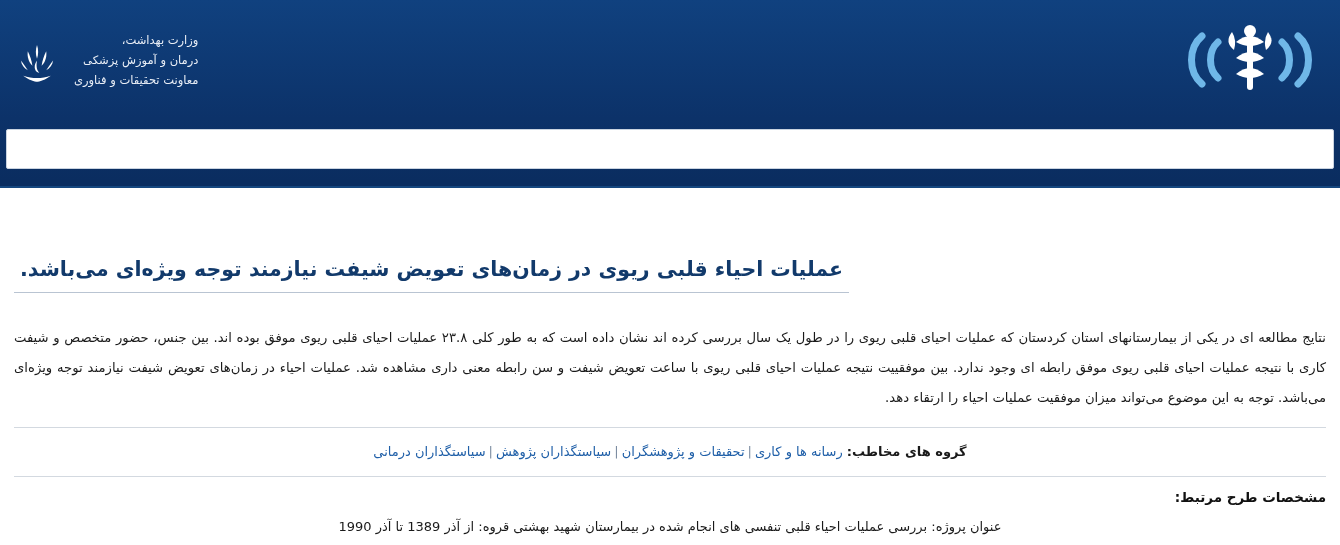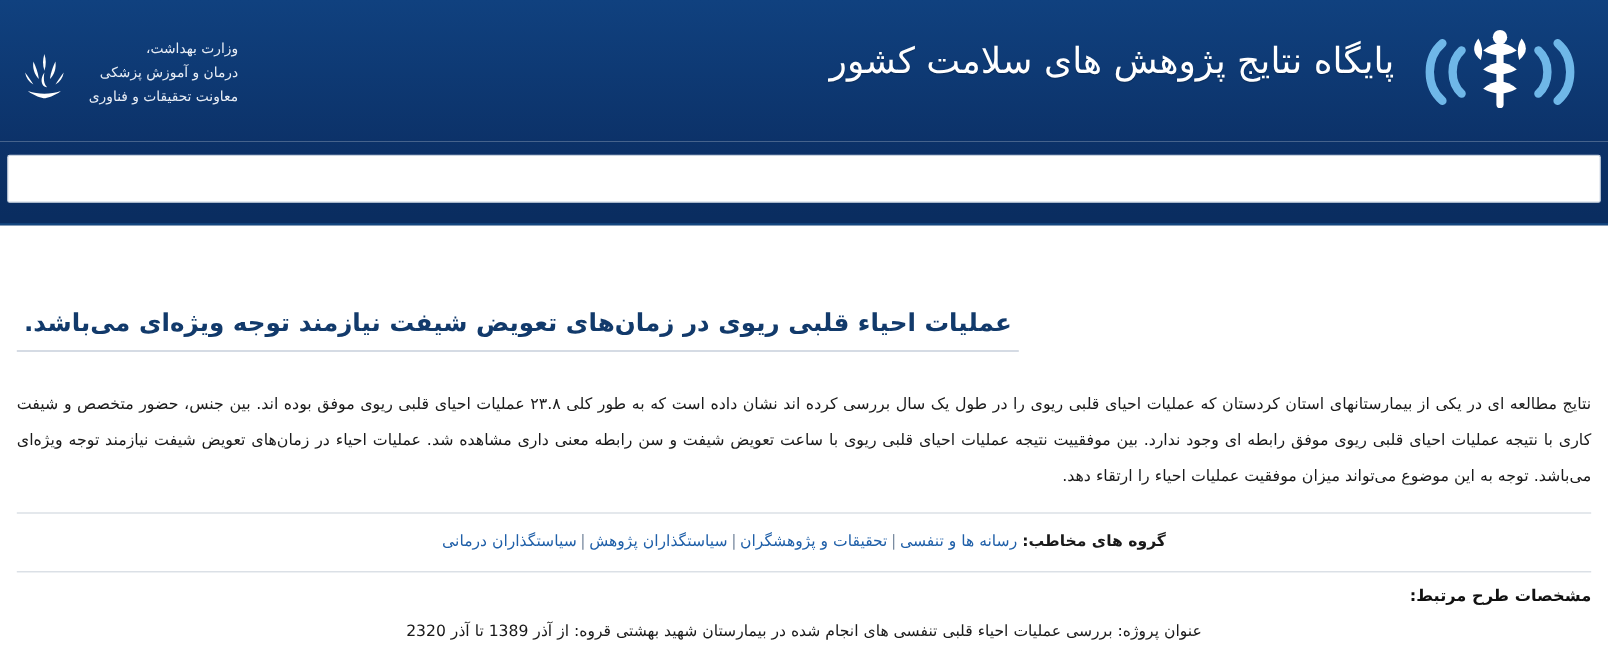--- a/index.html
+++ b/index.html
@@ -214,21 +214,20 @@
             <path d="M12 46 c6 5 16 8 18 8 c2 0 12 -3 18 -8 c-6 2 -12 3 -18 3 c-6 0 -12 -1 -18 -3 z"></path>
           </g>
         </svg>
         <div class="ministry-lines">
           <div>وزارت بهداشت،</div>
           <div>درمان و آموزش پزشکی</div>
           <div>معاونت تحقیقات و فناوری</div>
         </div>
       </div>
 
-      <div class="site-title">پایگاه نتایج پژوهش های سلامت کشور</div>
 
       <svg class="logo" viewBox="0 0 152 92">
         <g fill="none" stroke="#6fb7e8" stroke-width="7" stroke-linecap="round">
           <path d="M28 22 C14 34 14 58 28 70"></path>
           <path d="M44 28 C34 37 34 55 44 64"></path>
           <path d="M124 22 C138 34 138 58 124 70"></path>
           <path d="M108 28 C118 37 118 55 108 64"></path>
         </g>
         <g fill="#ffffff">
           <rect x="73" y="20" width="6" height="56" rx="3"></rect>
@@ -258,27 +257,27 @@
       <span class="doc-title">عملیات احیاء قلبی ریوی در زمان‌های تعویض شیفت نیازمند توجه ویژه‌ای می‌باشد.</span>
     </div>
 
     <div class="abstract">نتایج مطالعه ای در یکی از بیمارستانهای استان کردستان که عملیات احیای قلبی ریوی را در طول یک سال بررسی کرده اند نشان داده است که به طور کلی ۲۳.۸ عملیات احیای قلبی ریوی موفق بوده اند. بین جنس، حضور متخصص و شیفت کاری  با نتیجه عملیات احیای قلبی ریوی موفق رابطه ای وجود ندارد. بین موفقییت نتیجه عملیات احیای قلبی ریوی با ساعت تعویض شیفت و سن رابطه معنی داری مشاهده شد. عملیات احیاء در زمان‌های تعویض شیفت نیازمند توجه ویژه‌ای می‌باشد. توجه به این موضوع می‌تواند میزان موفقیت عملیات احیاء را ارتقاء دهد.</div>
 
     <div class="divider"></div>
 
     <div class="audience-row">
       <span class="audience-label">گروه های مخاطب:</span>
       <span class="audience-links">
-        <a href="#">رسانه ها و تنفسی</a><span class="sep">|</span><a href="#">تحقیقات و پژوهشگران</a><span class="sep">|</span><a href="#">سیاستگذاران پژوهش</a><span class="sep">|</span><a href="#">سیاستگذاران درمانی</a>
+        <a href="#">رسانه ها و کاری</a><span class="sep">|</span><a href="#">تحقیقات و پژوهشگران</a><span class="sep">|</span><a href="#">سیاستگذاران پژوهش</a><span class="sep">|</span><a href="#">سیاستگذاران درمانی</a>
       </span>
     </div>
 
     <div class="divider2"></div>
 
     <div class="project-head">مشخصات طرح مرتبط:</div>
 
     <div class="project-line">
       <span class="lbl">عنوان پروژه:</span>
-      <span>بررسی عملیات احیاء قلبی تنفسی های انجام شده در بیمارستان شهید بهشتی قروه: از آذر 1389 تا آذر 2320</span>
+      <span>بررسی عملیات احیاء قلبی تنفسی های انجام شده در بیمارستان شهید بهشتی قروه: از آذر 1389 تا آذر 1990</span>
     </div>
 
   </div>
 </div>
 
 </body></html>

